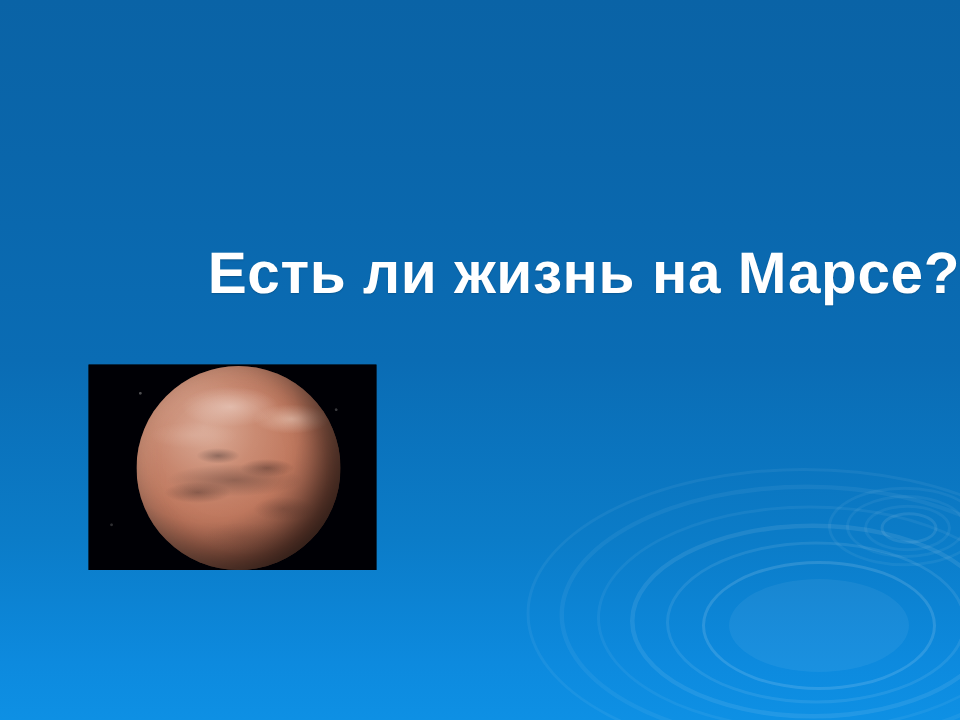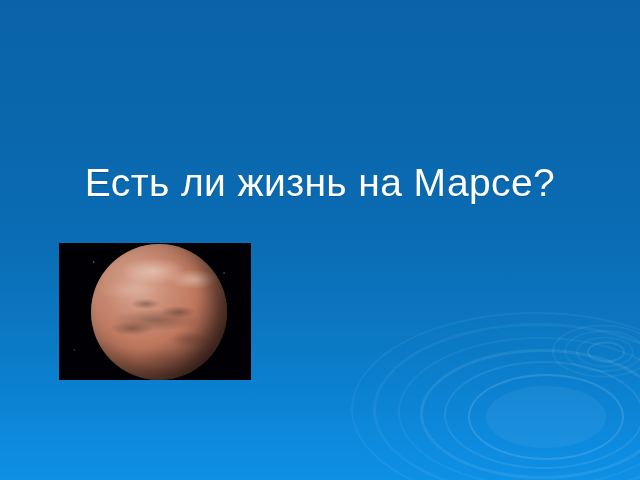--- a/index.html
+++ b/index.html
@@ -51,24 +51,24 @@
     border-radius: 50%;
     background: rgba(255,255,255,0.055);
   }
 
   
   #title {
     position: absolute;
     left: 0;
     right: 0;
     top: 160px;
-    text-align: center;
+    text-align: right;
     color: #ffffff;
     font-size: 39px;
-    font-weight: normal;
+    font-weight: bold;
     letter-spacing: 0.4px;
     line-height: 46px;
     white-space: nowrap;
     text-shadow: 0 1px 1px rgba(0,0,0,0.18);
   }
 
   
   #picture {
     position: absolute;
     left: 59px;

